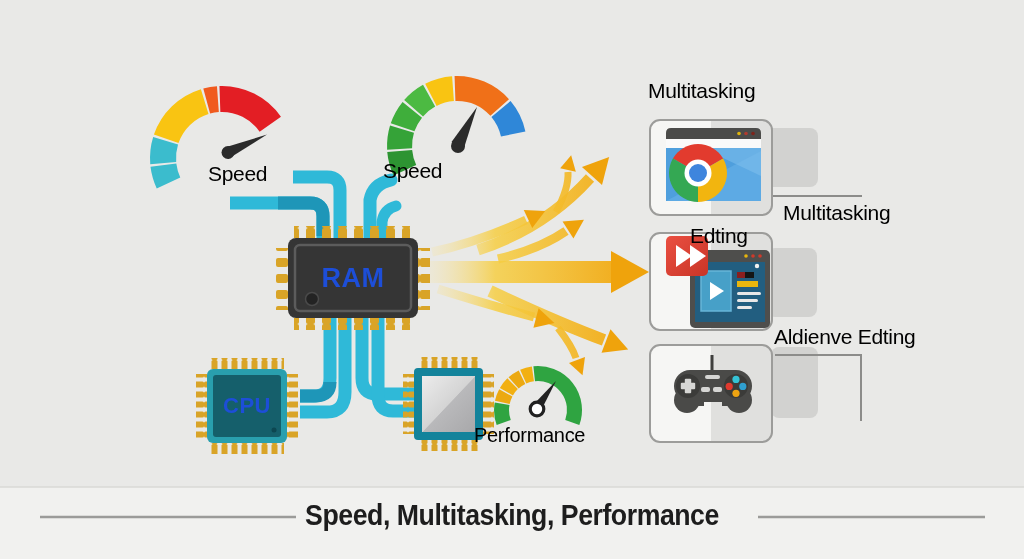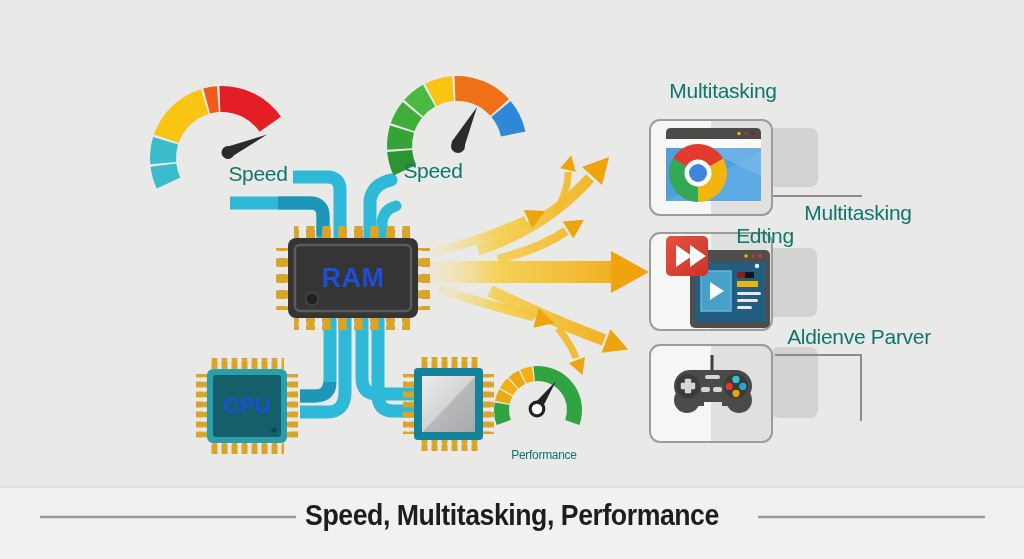--- a/index.html
+++ b/index.html
@@ -3,22 +3,22 @@
 <meta charset="utf-8">
 <style>
   html,body{margin:0;padding:0;background:#c9c9c7;}
   #stage{
     position:relative;width:1024px;height:559px;overflow:hidden;
     background:#e9e9e7;
     font-family:"Liberation Sans", sans-serif;
   }
   #diagram{position:absolute;left:0;top:0;}
   .lbl{
-    position:absolute;color:#0f766e;font-weight:500;
-    font-size:21px;letter-spacing:-0.3px;text-align:center;white-space:nowrap;
+    position:absolute;color:#000000;font-weight:500;
+    font-size:21px;letter-spacing:-0.3px;white-space:nowrap;
   }
   .chiplbl{
     position:absolute;display:flex;align-items:center;justify-content:center;
     color:#1d4ed8;font-weight:700;letter-spacing:0.5px;
   }
   #footer-title{
     position:absolute;left:0;top:499px;width:1024px;text-align:center;
     font-size:29px;font-weight:700;color:#1d1d1d;letter-spacing:-0.5px;
     transform:scaleX(0.92);
   }
@@ -246,24 +246,24 @@
       <circle cx="736" cy="393.3" r="3.6" fill="#eea412"></circle>
       <rect x="705" y="375" width="15" height="4" rx="2" fill="#d6d6d4"></rect>
       <rect x="701" y="387" width="9" height="5" rx="2" fill="#d6d6d4"></rect>
       <rect x="713" y="387" width="9" height="5" rx="2" fill="#d6d6d4"></rect>
     </g>
   </g>
 </svg>
 
 <div class="lbl" style="left:208px;top:162px;width:100px;">Speed</div>
 <div class="lbl" style="left:383px;top:159px;width:100px;">Speed</div>
-<div class="lbl" style="left:474px;top:448px;width:140px;font-size:12px;">Performance</div>
+<div class="lbl" style="left:474px;top:424px;width:140px;font-size:20px;">Performance</div>
 <div class="lbl" style="left:648px;top:79px;width:150px;">Multitasking</div>
 <div class="lbl" style="left:690px;top:224px;width:150px;">Edting</div>
 <div class="lbl" style="left:783px;top:201px;width:150px;">Multitasking</div>
-<div class="lbl" style="left:774px;top:325px;width:170px;">Aldienve Parver</div>
+<div class="lbl" style="left:774px;top:325px;width:170px;">Aldienve Edting</div>
 
 <div class="chiplbl" style="left:288px;top:238px;width:130px;height:80px;font-size:27px;">RAM</div>
 <div class="chiplbl" style="left:207px;top:369px;width:80px;height:74px;font-size:22px;">CPU</div>
 
 <div id="footer-title">Speed, Multitasking, Performance</div>
 
 </div>
 
 </body></html>

